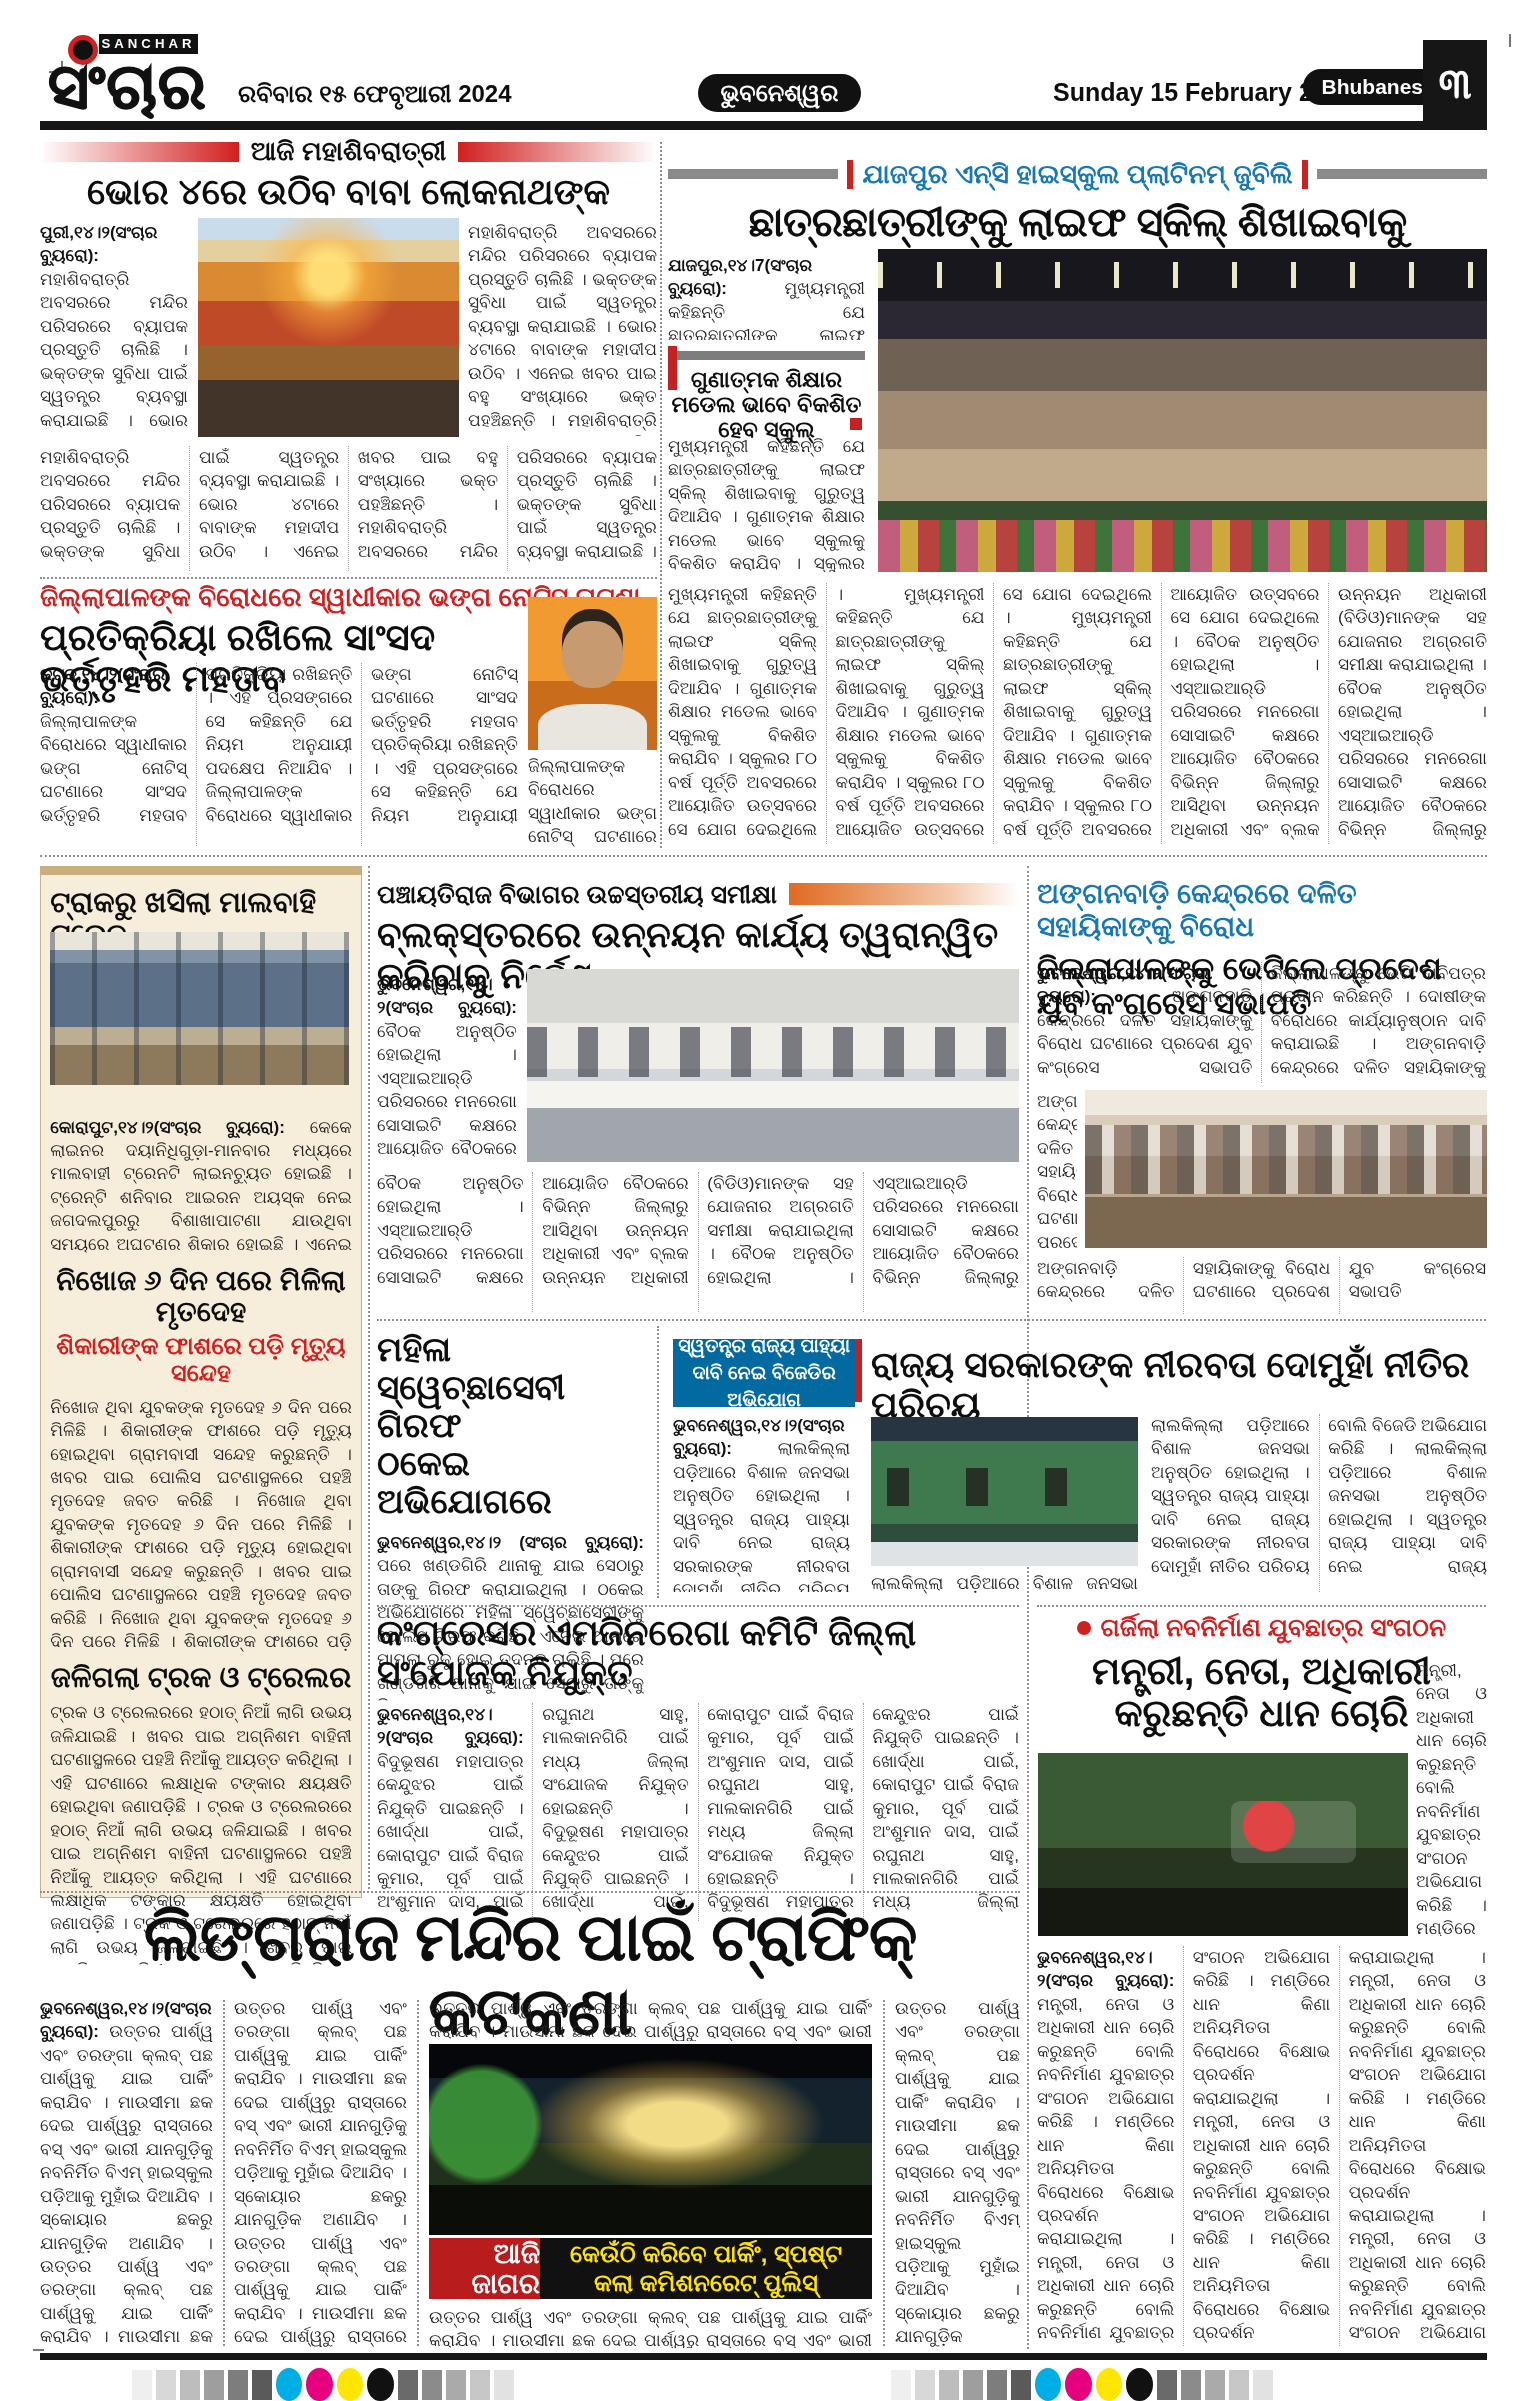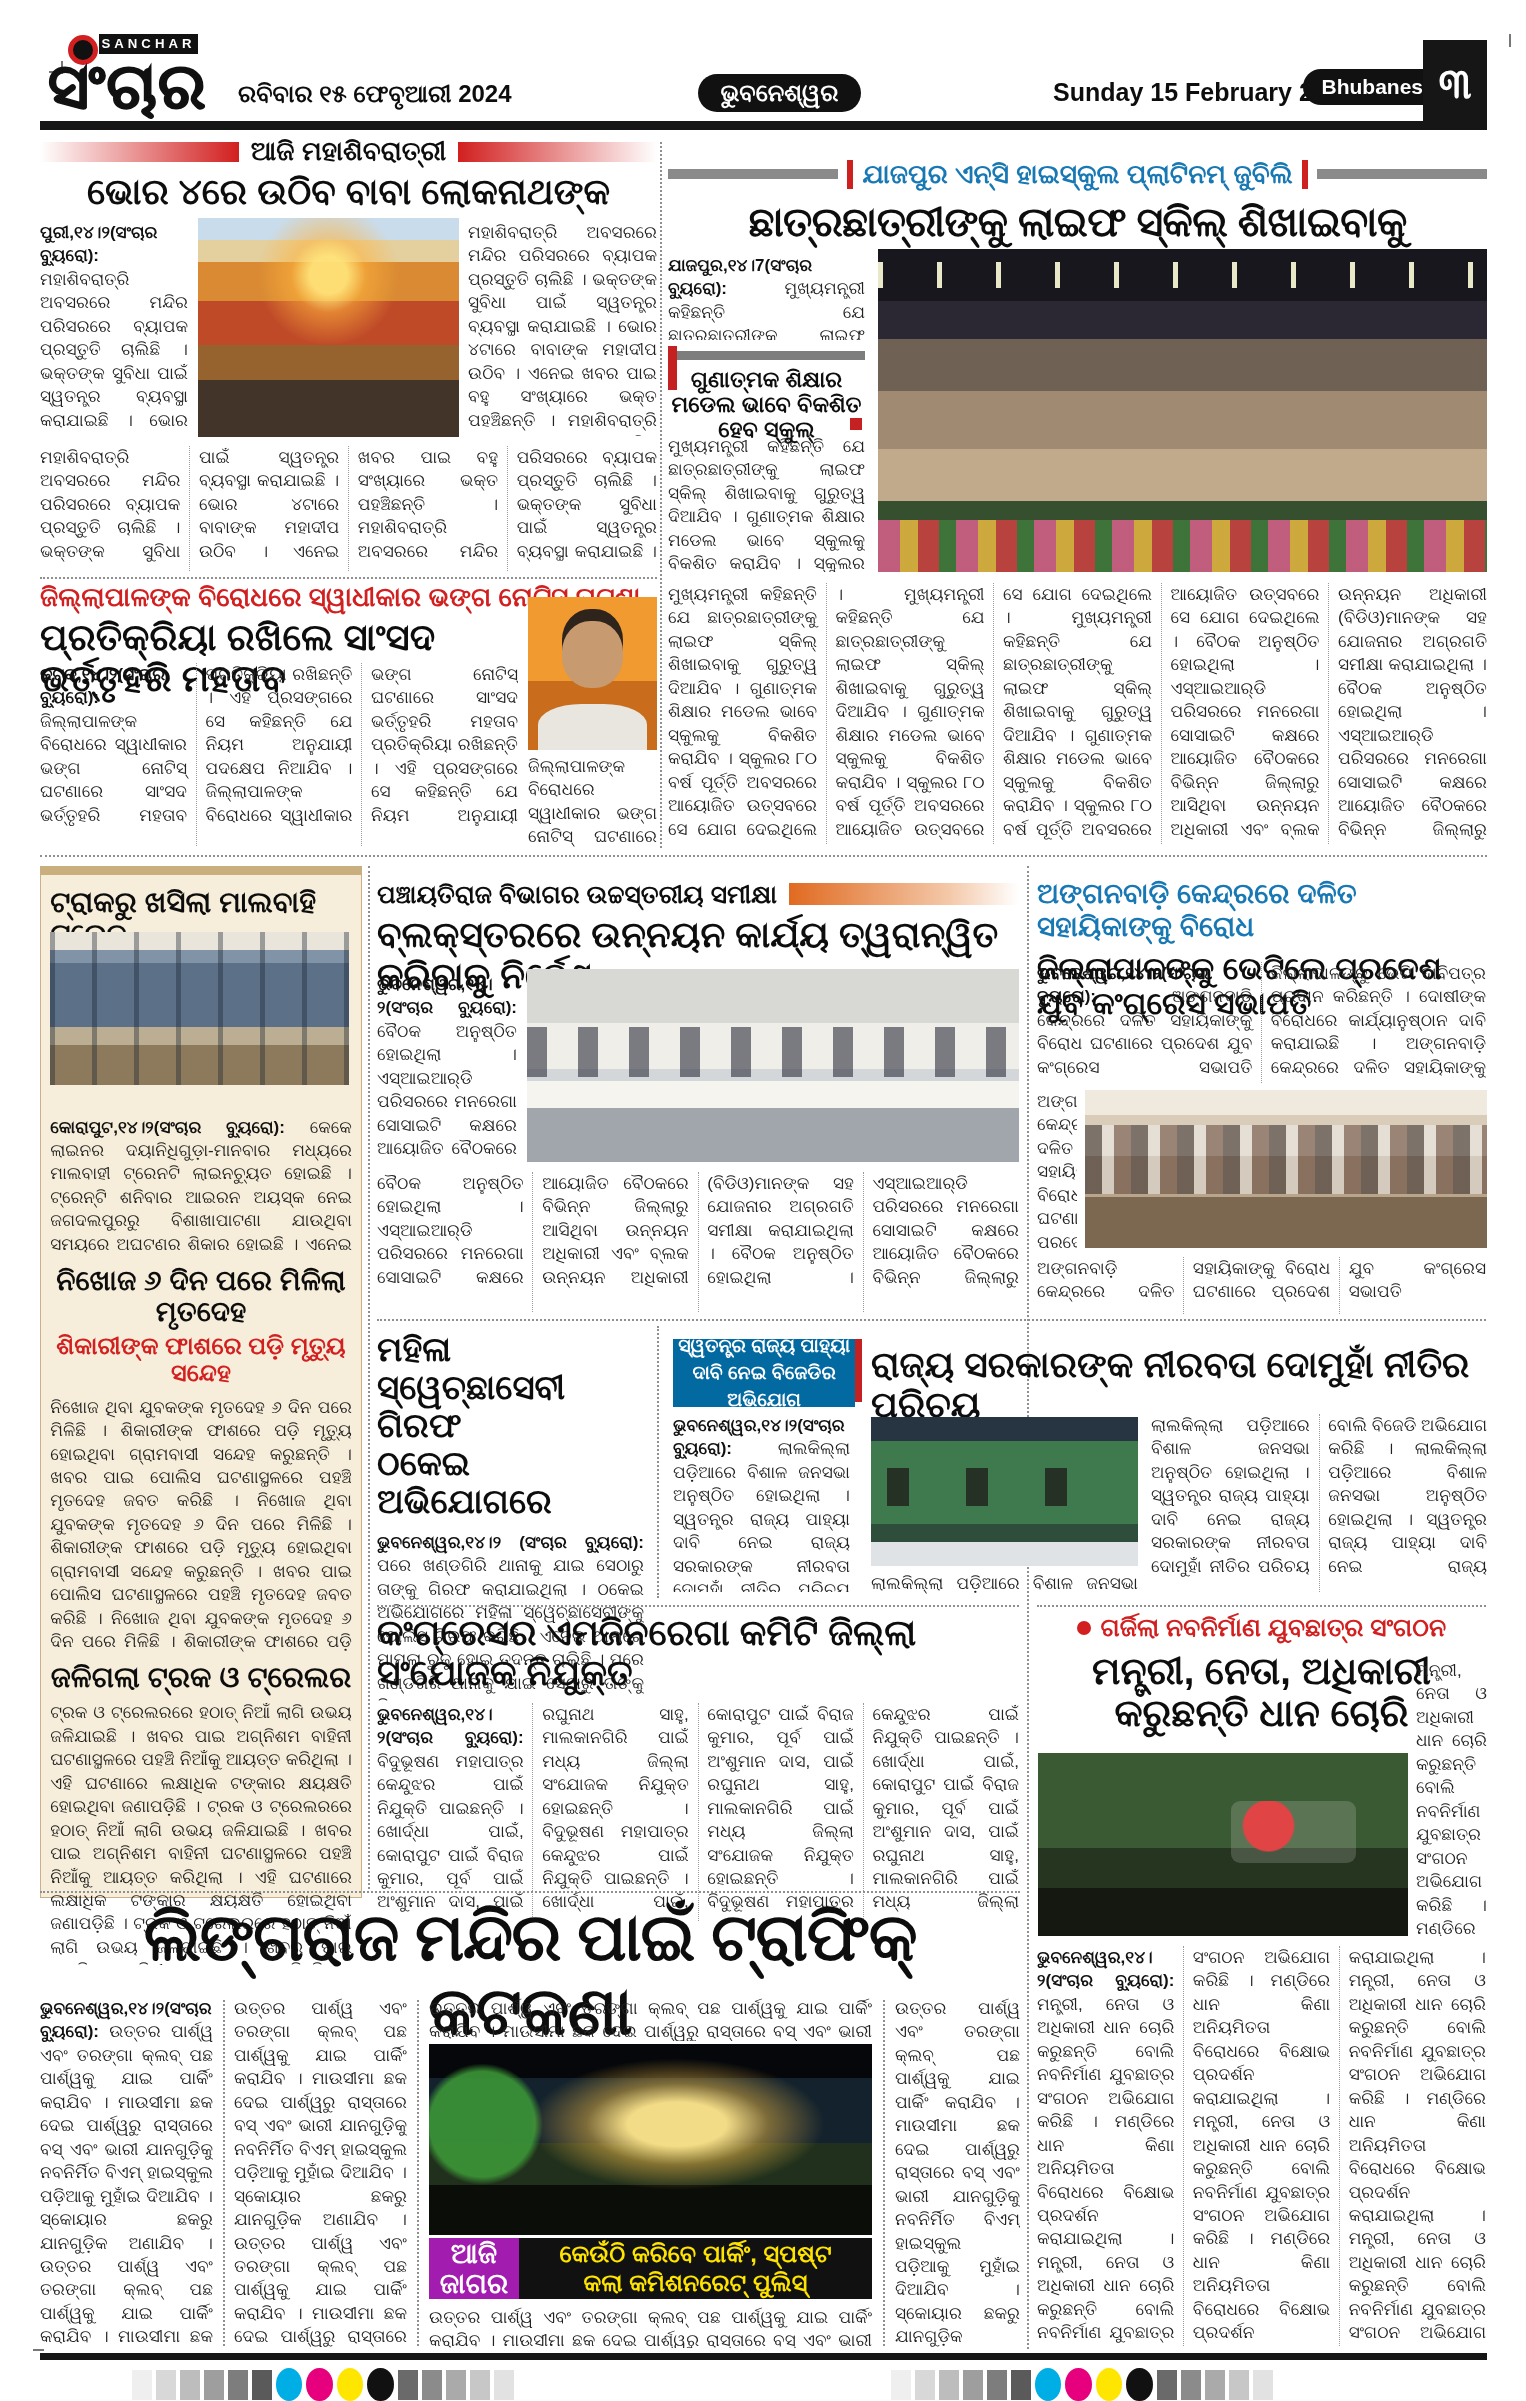--- a/index.html
+++ b/index.html
@@ -291,21 +291,21 @@
     <div class="body abs" style="left:194px;top:96px;width:173px;height:351px;">
       <span>ଉତ୍ତର ପାର୍ଶ୍ୱ ଏବଂ ତରଙ୍ଗା କ୍ଲବ୍ ପଛ ପାର୍ଶ୍ୱକୁ ଯାଇ ପାର୍କିଂ କରାଯିବ । ମାଉସୀମା ଛକ ଦେଇ ପାର୍ଶ୍ୱରୁ ରାସ୍ତାରେ ବସ୍ ଏବଂ ଭାରୀ ଯାନଗୁଡ଼ିକୁ ନବନିର୍ମିତ ବିଏମ୍ ହାଇସ୍କୁଲ ପଡ଼ିଆକୁ ମୁହାଁଇ ଦିଆଯିବ । ସ୍କୋୟାର ଛକରୁ ଯାନଗୁଡ଼ିକ ଅଣାଯିବ । ଉତ୍ତର ପାର୍ଶ୍ୱ ଏବଂ ତରଙ୍ଗା କ୍ଲବ୍ ପଛ ପାର୍ଶ୍ୱକୁ ଯାଇ ପାର୍କିଂ କରାଯିବ । ମାଉସୀମା ଛକ ଦେଇ ପାର୍ଶ୍ୱରୁ ରାସ୍ତାରେ ବସ୍ ଏବଂ ଭାରୀ ଯାନଗୁଡ଼ିକୁ ନବନିର୍ମିତ ବିଏମ୍ ହାଇସ୍କୁଲ ପଡ଼ିଆକୁ ମୁହାଁଇ ଦିଆଯିବ । ସ୍କୋୟାର ଛକରୁ ଯାନଗୁଡ଼ିକ ଅଣାଯିବ ।</span>
     </div>
     <div class="abs dot-v" style="left:377px;top:99px;height:346px;"></div>
 
     <div class="body abs" style="left:389px;top:96px;width:443px;height:44px;">
       <span>ଉତ୍ତର ପାର୍ଶ୍ୱ ଏବଂ ତରଙ୍ଗା କ୍ଲବ୍ ପଛ ପାର୍ଶ୍ୱକୁ ଯାଇ ପାର୍କିଂ କରାଯିବ । ମାଉସୀମା ଛକ ଦେଇ ପାର୍ଶ୍ୱରୁ ରାସ୍ତାରେ ବସ୍ ଏବଂ ଭାରୀ ଯାନଗୁଡ଼ିକୁ ନବନିର୍ମିତ ବିଏମ୍ ହାଇସ୍କୁଲ ପଡ଼ିଆକୁ ମୁହାଁଇ ଦିଆଯିବ । ସ୍କୋୟାର ଛକରୁ ଯାନଗୁଡ଼ିକ ଅଣାଯିବ ।</span>
     </div>
     <div class="photo ph-templenight" style="left:389px;top:143px;width:443px;height:191px;"></div>
     <div class="abs" style="left:389px;top:337px;width:443px;height:61px;display:flex;">
-      <div style="width:90px;background:#a21caf;color:#fff;font-weight:bold;font-size:28px;line-height:1.05;display:flex;flex-direction:column;align-items:center;justify-content:center;">
+      <div style="width:111px;background:#b91c1c;color:#fff;font-weight:bold;font-size:28px;line-height:1.05;display:flex;flex-direction:column;align-items:flex-end;justify-content:center;">
         <div>ଆଜି</div>
         <div>ଜାଗର</div>
       </div>
       <div style="flex:1;background:#111;color:#ffe400;font-weight:bold;font-size:24px;line-height:1.2;display:flex;flex-direction:column;align-items:center;justify-content:center;">
         <div>କେଉଁଠି କରିବେ ପାର୍କିଂ, ସ୍ପଷ୍ଟ</div>
         <div>କଲା କମିଶନରେଟ୍ ପୁଲିସ୍</div>
       </div>
     </div>
     <div class="body abs" style="left:389px;top:405px;width:443px;height:42px;">
       <span>ଉତ୍ତର ପାର୍ଶ୍ୱ ଏବଂ ତରଙ୍ଗା କ୍ଲବ୍ ପଛ ପାର୍ଶ୍ୱକୁ ଯାଇ ପାର୍କିଂ କରାଯିବ । ମାଉସୀମା ଛକ ଦେଇ ପାର୍ଶ୍ୱରୁ ରାସ୍ତାରେ ବସ୍ ଏବଂ ଭାରୀ ଯାନଗୁଡ଼ିକୁ ନବନିର୍ମିତ ବିଏମ୍ ହାଇସ୍କୁଲ ପଡ଼ିଆକୁ ମୁହାଁଇ ଦିଆଯିବ । ସ୍କୋୟାର ଛକରୁ ଯାନଗୁଡ଼ିକ ଅଣାଯିବ ।</span>

